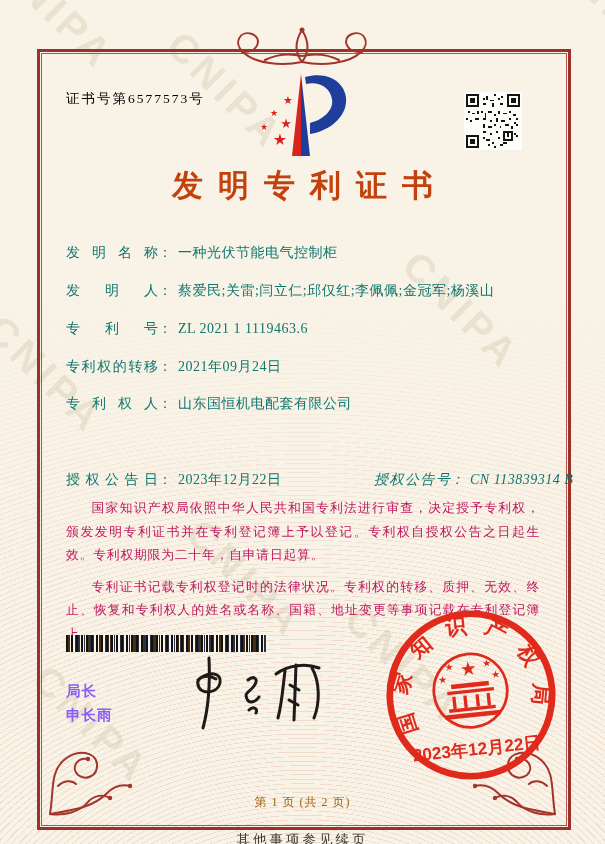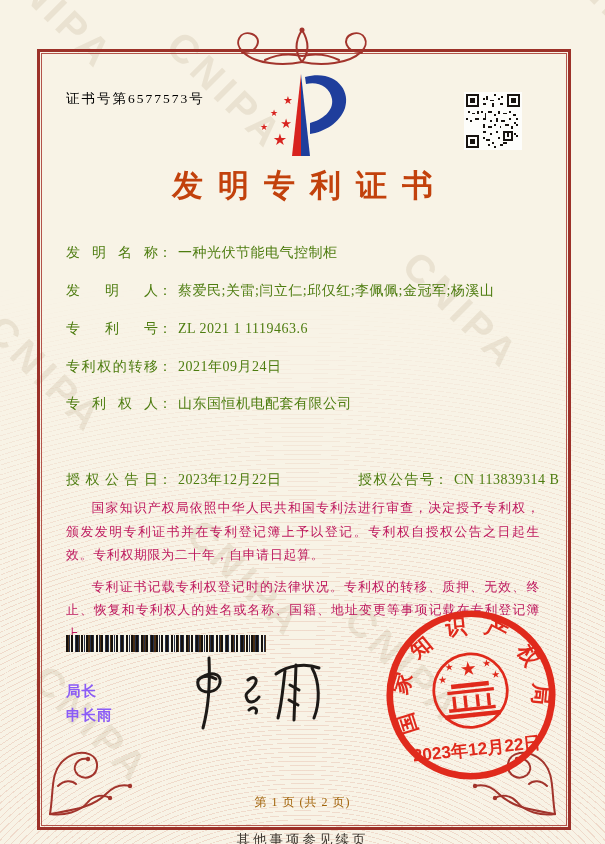--- a/index.html
+++ b/index.html
@@ -36,25 +36,25 @@
   
   .content{position:absolute;inset:0;z-index:5;}
   .cert-no{position:absolute;left:66px;top:90px;font-size:13.5px;letter-spacing:2px;color:#000000;}
   .logo{position:absolute;left:249px;top:68px;}
   .qr{position:absolute;left:464px;top:92px;width:54px;height:54px;background:#fdfdfb;padding:2px;}
   .title{
     position:absolute;left:0;top:165px;width:605px;text-align:center;
     font-size:31px;font-weight:bold;color:#c2410c;
     letter-spacing:15px;text-indent:15px;
   }
-  .row{position:absolute;left:66px;width:478px;font-size:14px;color:#4d7c0f;white-space:nowrap;}
+  .row{position:absolute;left:66px;width:478px;font-size:14px;color:#0f766e;white-space:nowrap;}
   .row .lab{display:inline-block;width:92px;text-align:justify;text-align-last:justify;vertical-align:bottom;}
   .row .colon{margin-right:6px;}
   .row .val{letter-spacing:0.5px;}
-  .grant-col2{position:absolute;left:292px;top:0;}
+  .grant-col2{position:absolute;left:308px;top:0;font-style:italic;}
   .grant-col2 .lab{width:76px;}
   .paras{position:absolute;left:66px;top:497px;width:474px;}
   .paras p{
     margin:0 0 8px 0;font-size:12.8px;line-height:1.84;letter-spacing:0.8px;
     text-align:justify;text-indent:2em;color:#be185d;
   }
   .barcode{
     position:absolute;left:66px;top:635px;width:200px;height:17px;
     background-color:#f6f2e6;
     background-image:

